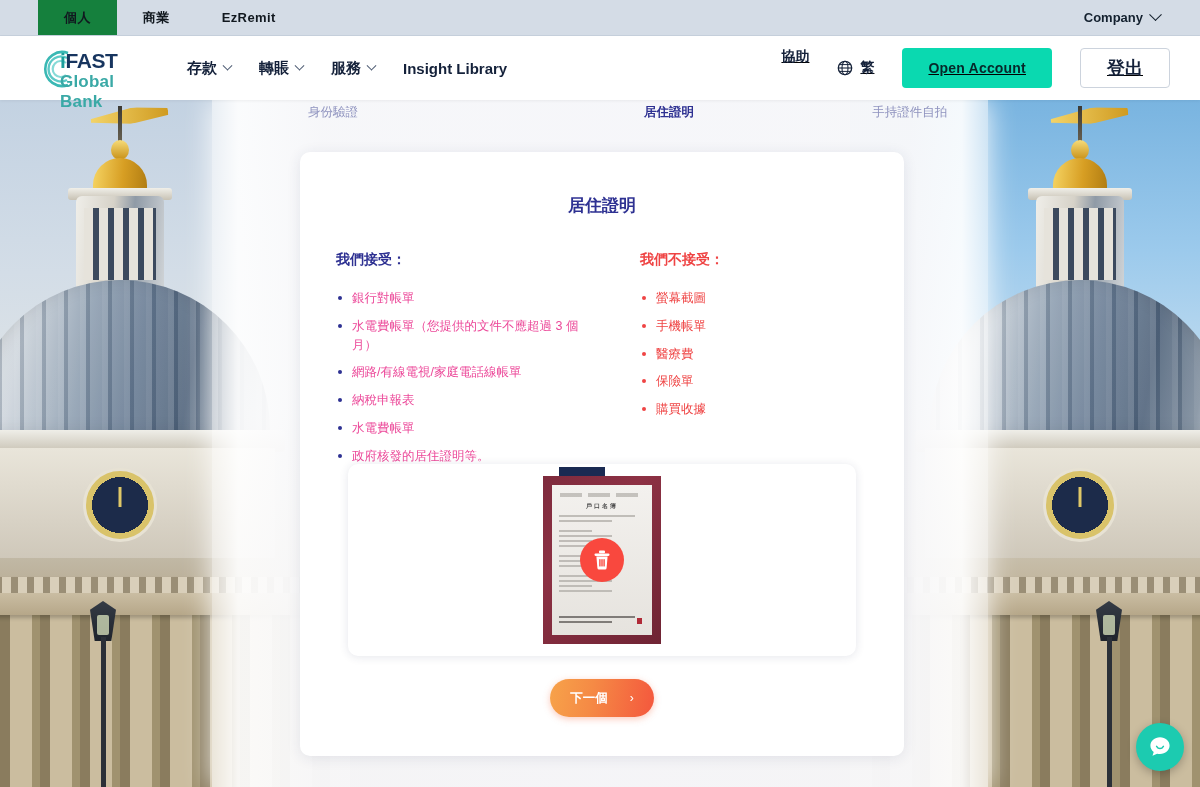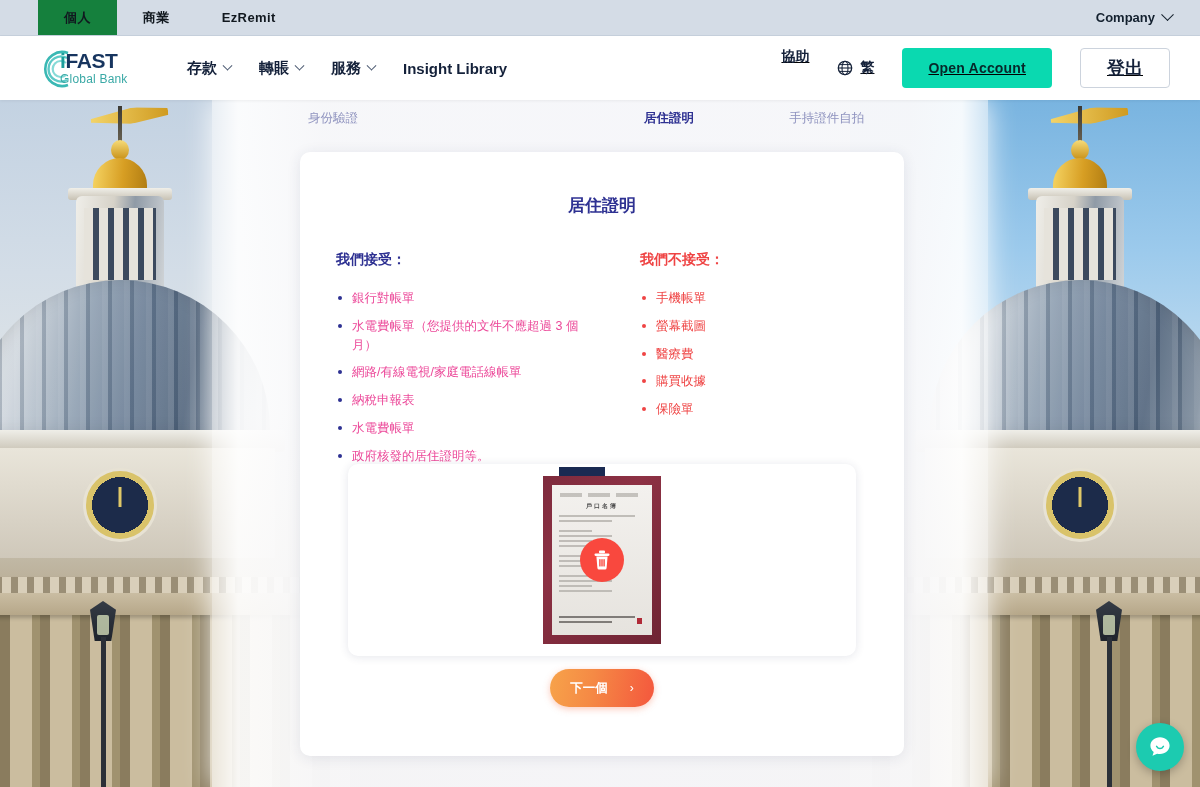--- a/index.html
+++ b/index.html
@@ -179,21 +179,21 @@
     padding: 0 26px;
     font-size: 13px; color: #11181f; font-weight: 600;
     cursor: pointer;
     letter-spacing: .4px;
   }
   .util-tab.first { margin-left: 38px; }
   .util-tab.active { background:#15803d; }
   .util-spacer { flex:1; }
   .util-company {
     display:flex; align-items:center; gap:8px;
-    padding-right: 28px; font-size: 13px; color:#13202e; font-weight:600;
+    padding-right: 40px; font-size: 13px; color:#13202e; font-weight:600;
     cursor:pointer;
   }
   .chev {
     width:9px; height:9px; border-right:1.6px solid #16222f; border-bottom:1.6px solid #16222f;
     transform: rotate(45deg) translate(-2px,-2px);
   }
 
   
   .mainnav {
     position:absolute; top:36px; left:0;
@@ -204,21 +204,21 @@
     box-shadow: 0 1px 3px rgba(0,0,0,.06);
   }
   .logo { margin-left: 38px; display:flex; align-items:center; position:relative; width:104px; height:46px;}
   .logo .arcs { position:absolute; left:0; top:4px; width:40px; height:40px; }
   .logo .txt  { position:absolute; left:22px; top:4px; }
   .logo .ifast {
     font-size: 21px; font-weight: 800; color:#17355f; letter-spacing:-.4px;
     font-family:"Liberation Sans", sans-serif;
   }
   .logo .ifast .i { color:#1d9d9c; }
-  .logo .gb { font-size: 12px; color:#3aa9a6; letter-spacing:.2px; margin-top:-1px;}
+  .logo .gb { font-size: 17px; color:#3aa9a6; letter-spacing:.2px; margin-top:-1px;font-weight:bold;}
 
   .navlinks { display:flex; align-items:center; gap:28px; margin-left: 45px; }
   .navlink {
     display:flex; align-items:center; gap:7px;
     font-size:15px; font-weight:700; color:#14213a; cursor:pointer;
   }
   .navlink .dchev {
     width:7px; height:7px; border-right:1.7px solid #4a5870; border-bottom:1.7px solid #4a5870;
     transform: rotate(45deg) translate(-2px,-2px);
   }
@@ -233,27 +233,27 @@
     letter-spacing:.2px;
   }
   .btn-logout {
     background:#fff; color:#14213a; border:1px solid #ccd3dd;
     font-size:18px; font-weight:700; font-family:inherit;
     height:40px; padding:0 26px; border-radius:4px; cursor:pointer;
   }
 
   
   .stepper {
-    position:absolute; top:110px; left:212px; width:857px;
+    position:absolute; top:104px; left:212px; width:857px;
     display:flex; z-index: 20;
     font-size:12.5px;
   }
   .step { flex:1; text-align:center; color:#8f93bf; cursor:pointer; }
   .step.first { text-align:left; padding-left: 96px; }
-  .step.last  { text-align:left; padding-right: 39px; }
+  .step.last  { text-align:center; padding-right: 39px; }
   .step.active { color:#2e3192; font-weight:700; }
 
   
   .card {
     position:absolute; top:152px; left:300px;
     width:604px; height:604px;
     background:#ffffff; border-radius:10px;
     box-shadow: 0 2px 14px rgba(40,50,90,.10);
     z-index: 20;
   }
@@ -330,21 +330,21 @@
   }
   .trash-btn {
     position:absolute; left:50%; top:50%; transform:translate(-50%,-50%);
     width:44px; height:44px; border-radius:50%;
     background:#f9483e;
     display:flex; align-items:center; justify-content:center;
     cursor:pointer; border:none;
   }
 
   
-  .next-wrap { position:absolute; bottom: 49px; left:0; right:0; display:flex; justify-content:center; }
+  .next-wrap { position:absolute; bottom: 39px; left:0; right:0; display:flex; justify-content:center; }
   .btn-next {
     width:104px; height:38px; border:none; border-radius:19px;
     background: linear-gradient(100deg,#f7a34a 0%, #f58a45 40%, #f4573d 100%);
     color:#fff; font-family:inherit; font-size:12.5px; font-weight:700;
     display:flex; align-items:center; justify-content:center; gap:22px;
     cursor:pointer;
     box-shadow: 0 2px 7px rgba(244,100,60,.35);
   }
   .btn-next .arrow { font-size:12px; font-weight:400; }
 
@@ -511,25 +511,25 @@
           <li>水電費帳單（您提供的文件不應超過 3 個月）</li>
           <li>網路/有線電視/家庭電話線帳單</li>
           <li>納稅申報表</li>
           <li>水電費帳單</li>
           <li>政府核發的居住證明等。</li>
         </ul>
       </div>
       <div class="list-col right">
         <div class="list-head no">我們不接受：</div>
         <ul class="pts no">
+          <li>螢幕截圖</li>
           <li>手機帳單</li>
-          <li>螢幕截圖</li>
           <li>醫療費</li>
+          <li>保險單</li>
           <li>購買收據</li>
-          <li>保險單</li>
         </ul>
       </div>
     </div>
 
     <div class="uploadbox">
       <div class="thumb">
         <div class="topstrip"></div>
         <div class="paper">
           <div class="doc-head"></div>
           <div class="doc-title">戶口名簿</div>

